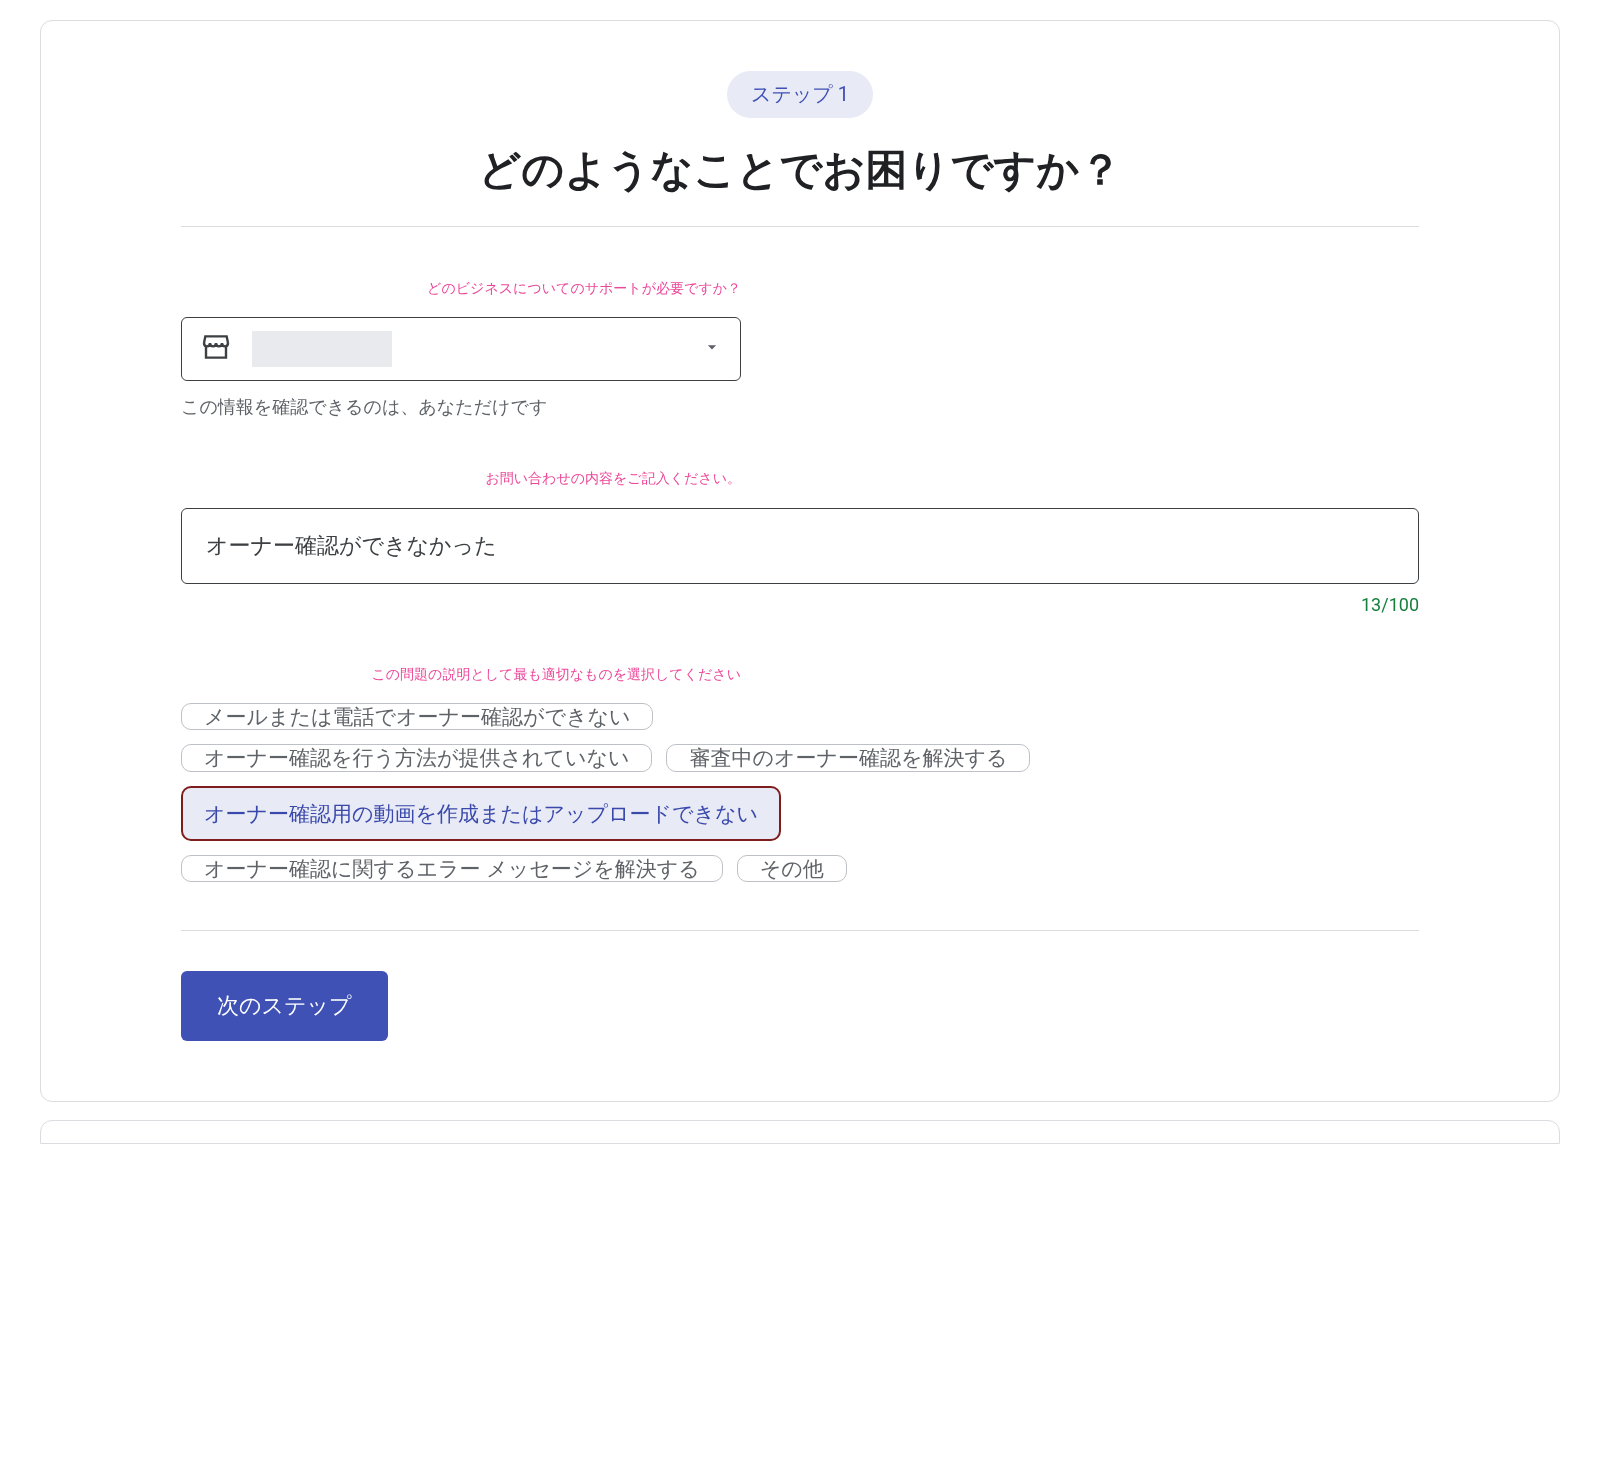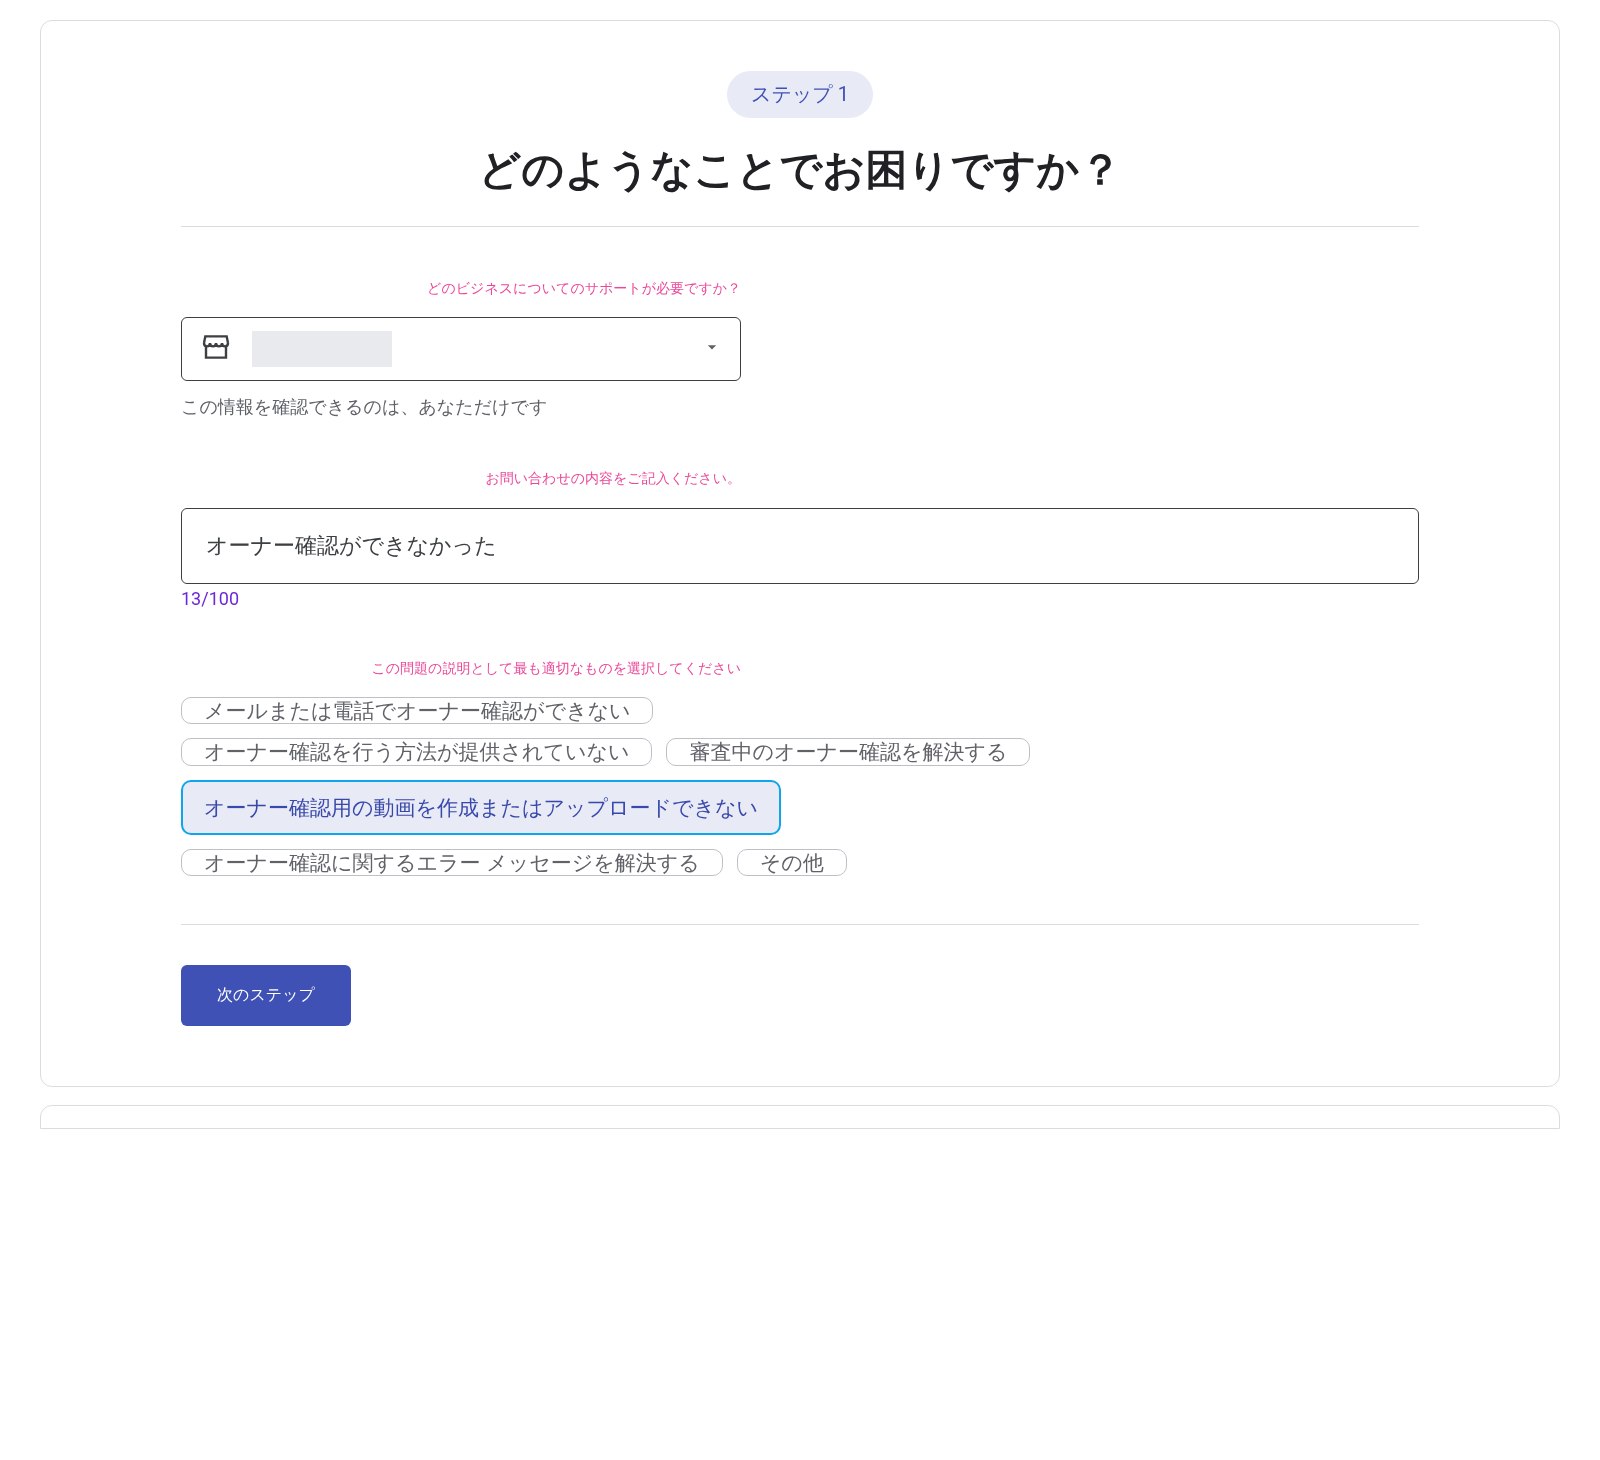--- a/index.html
+++ b/index.html
@@ -91,55 +91,56 @@
       padding: 0 24px;
       font-size: 22px;
       color: #3c4043;
       outline: none;
     }
     .input-wrapper {
       position: relative;
     }
     .char-count {
       font-size: 18px;
-      color: #6d28d9;
-      margin-top: 4px;
+      color: #15803d;
+      text-align: right;
+      margin-top: 10px;
     }
     .chips {
       display: flex;
       flex-wrap: wrap;
       gap: 14px;
     }
     .chip {
       border: 1px solid #bdc1c6;
       border-radius: 10px;
       padding: 0 22px;
       font-size: 21px;
       color: #5f6368;
       background: #fff;
       cursor: pointer;
       line-height: 1.2;
     }
     .chip.selected {
-      border: 2px solid #0ea5e9;
+      border: 2px solid #7f1d1d;
       background: #e8eaf6;
       color: #3949ab;
       padding: 13px 21px;
     }
     .divider-bottom {
       border: none;
       border-top: 1px solid #dadce0;
       margin: 48px 0 40px 0;
     }
     .primary-button {
       background: #3f51b5;
       color: #fff;
       border: none;
       padding: 20px 36px;
-      font-size: 16px;
+      font-size: 22px;
       font-weight: 500;
       border-radius: 6px;
       cursor: pointer;
     }
     .card-secondary {
       max-width: 1520px;
       margin: 18px auto 0;
       border: 1px solid #dadce0;
       border-radius: 12px 12px 0 0;
       height: 24px;

